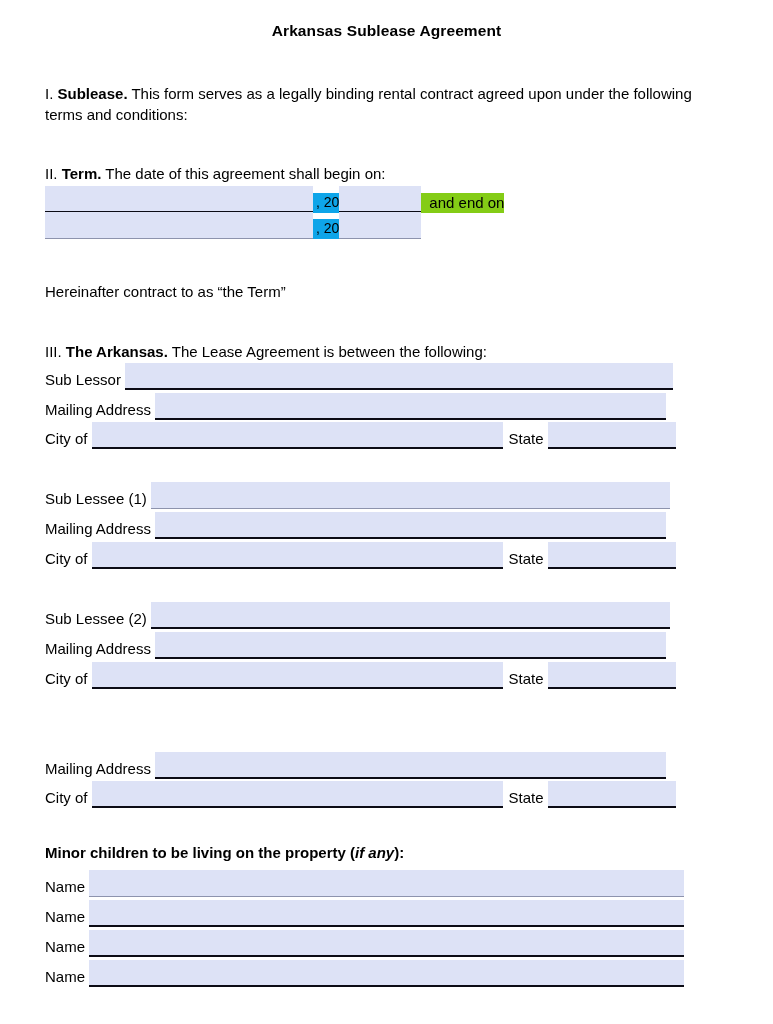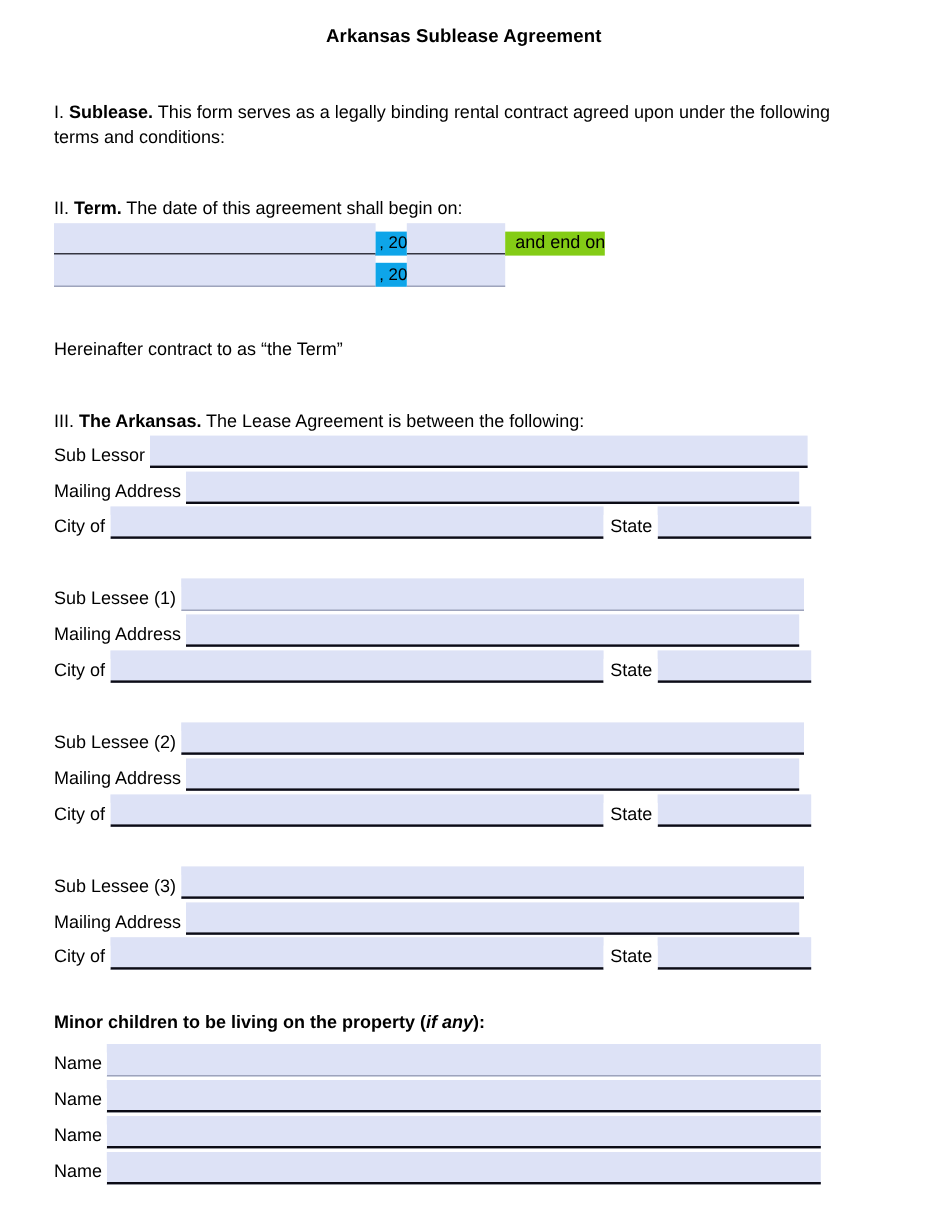--- a/index.html
+++ b/index.html
@@ -157,24 +157,20 @@
     <span class="lbl sp-right">Mailing Address</span>
     <span class="blank" style="width:511px;"></span>
   </div>
   <div class="row" style="top:661px;">
     <span class="lbl sp-right">City of</span>
     <span class="blank" style="width:411px;"></span>
     <span class="lbl sp-left sp-right">State</span>
     <span class="blank" style="width:128px;"></span>
   </div>
 
-  <div class="row" style="top:721px;">
-    <span class="lbl sp-right">Sub Lessee (3)</span>
-    <span class="blank" style="width:519px;"></span>
-  </div>
   <div class="row" style="top:751px;">
     <span class="lbl sp-right">Mailing Address</span>
     <span class="blank" style="width:511px;"></span>
   </div>
   <div class="row" style="top:780px;">
     <span class="lbl sp-right">City of</span>
     <span class="blank" style="width:411px;"></span>
     <span class="lbl sp-left sp-right">State</span>
     <span class="blank" style="width:128px;"></span>
   </div>

